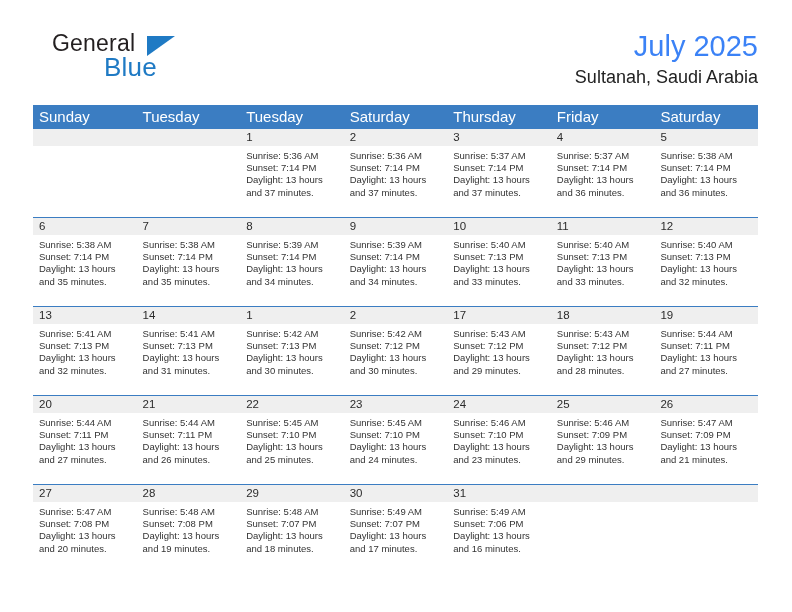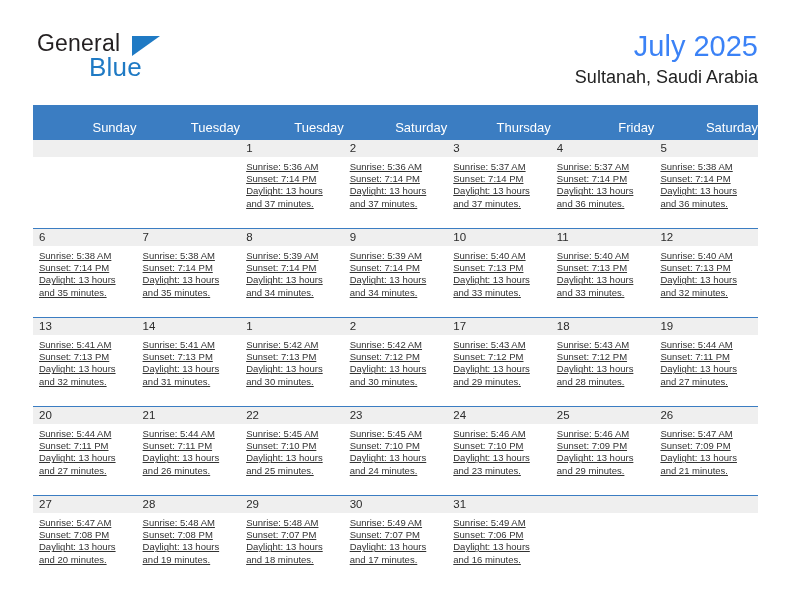--- a/index.html
+++ b/index.html
@@ -18,21 +18,21 @@
   .page {
     position: relative;
     width: 792px;
     height: 612px;
     box-sizing: border-box;
   }
 
   
   .header {
     position: absolute;
-    left: 33px;
+    left: 48px;
     top: 28px;
     right: 34px;
     height: 68px;
   }
   .brand {
     position: absolute;
     left: 0;
     top: 0;
     width: 230px;
     height: 62px;
@@ -93,24 +93,24 @@
     position: absolute;
     left: 33px;
     top: 105px;
     width: 725px;
     border-collapse: collapse;
     table-layout: fixed;
   }
   .calendar th {
     background: #3b7dc2;
     color: #ffffff;
-    font-size: 13px;
+    font-size: 15px;
     font-weight: normal;
-    text-align: right;
-    padding: 16px 0 5px 6px;
+    text-align: left;
+    padding: 5px 0 5px 6px;
     height: 17px;
     line-height: 14px;
     box-sizing: border-box;
   }
   .calendar td {
     vertical-align: top;
     padding: 0;
     width: 103.57px;
     border-top: 1px solid #3b7dc2;
     box-sizing: border-box;
@@ -133,21 +133,20 @@
     box-sizing: border-box;
   }
   .cell.empty .daynum-band {
     background: #efefef;
   }
   .details {
     padding: 4px 5px 0 6px;
     font-size: 9.5px;
     line-height: 12.2px;
     color: #333333;
-    text-decoration: underline;
   }
   .details div {
     white-space: nowrap;
   }
 </style>
 </head>
 <body>
 
 <div class="page">
 

